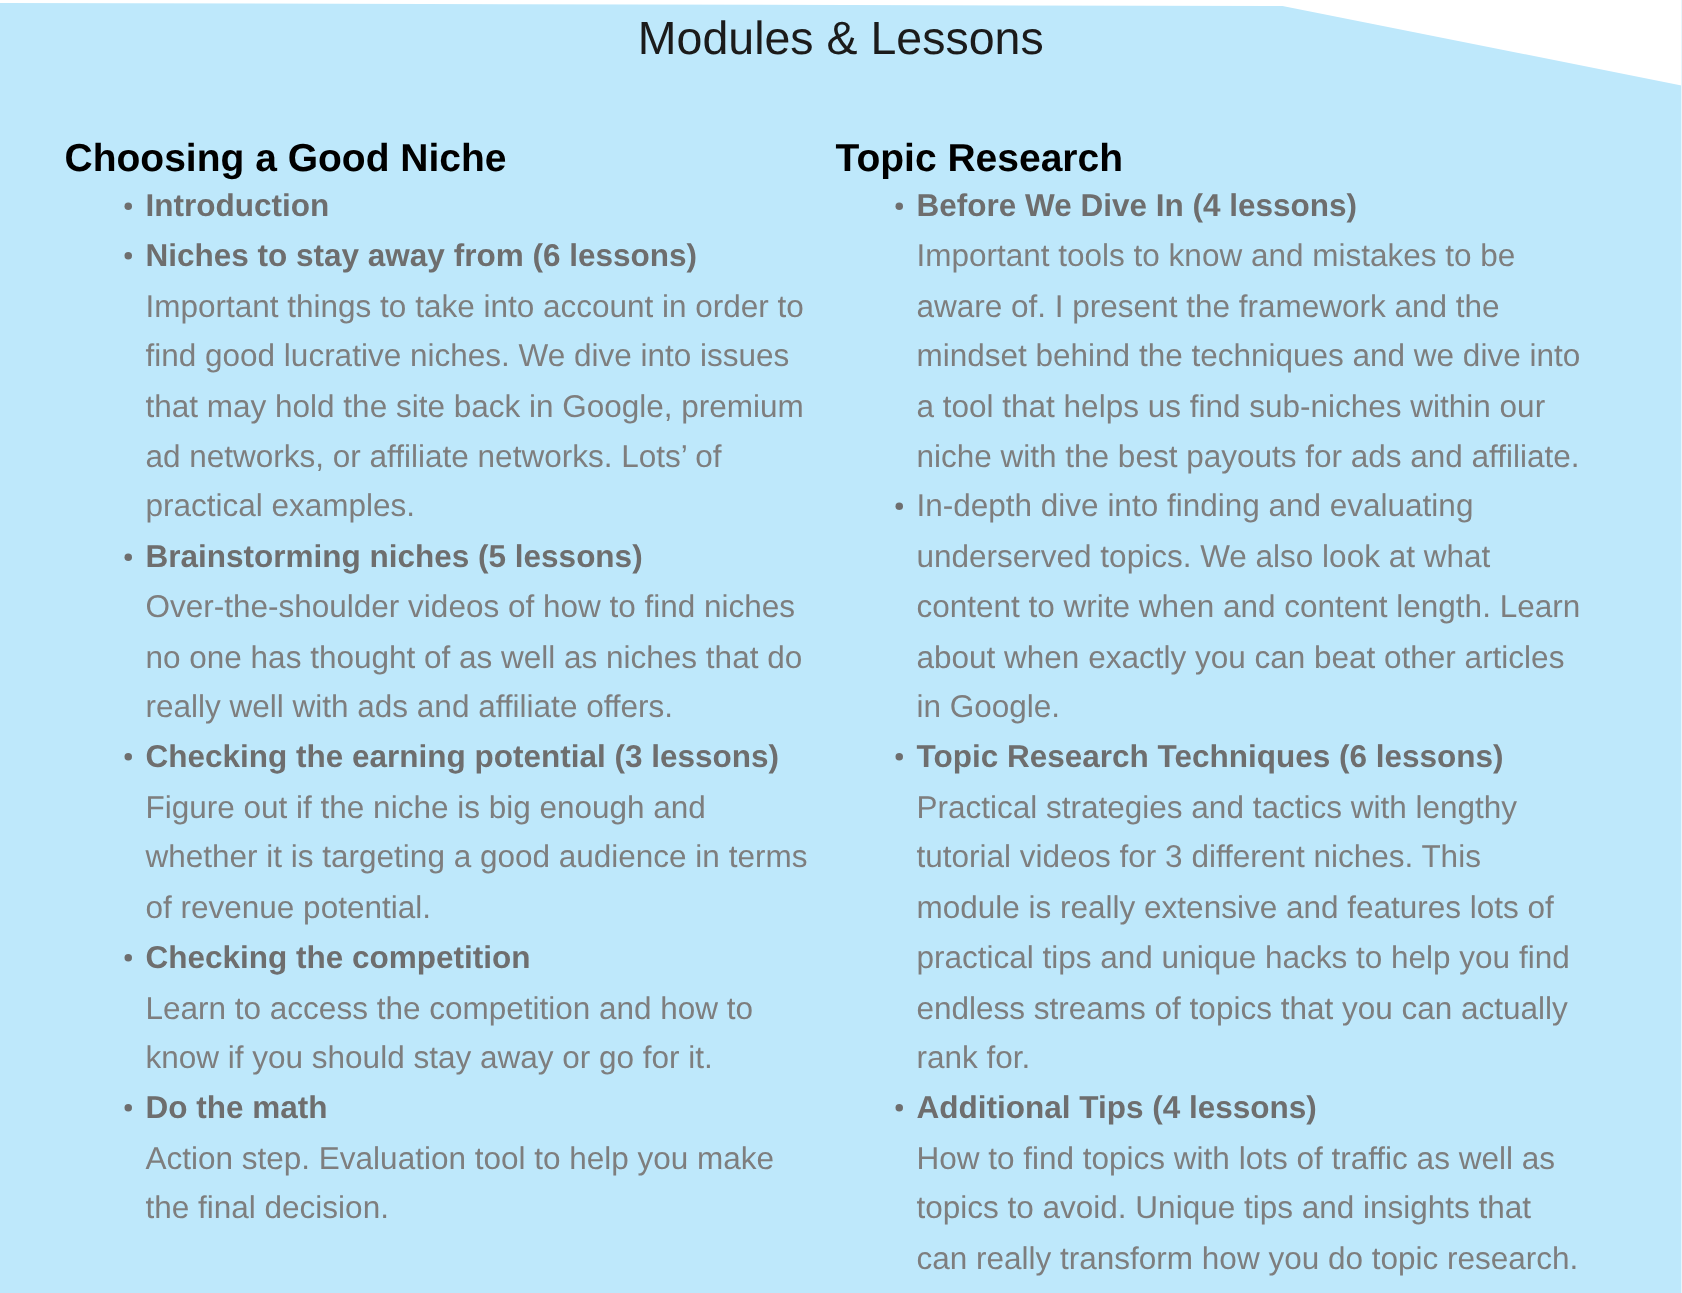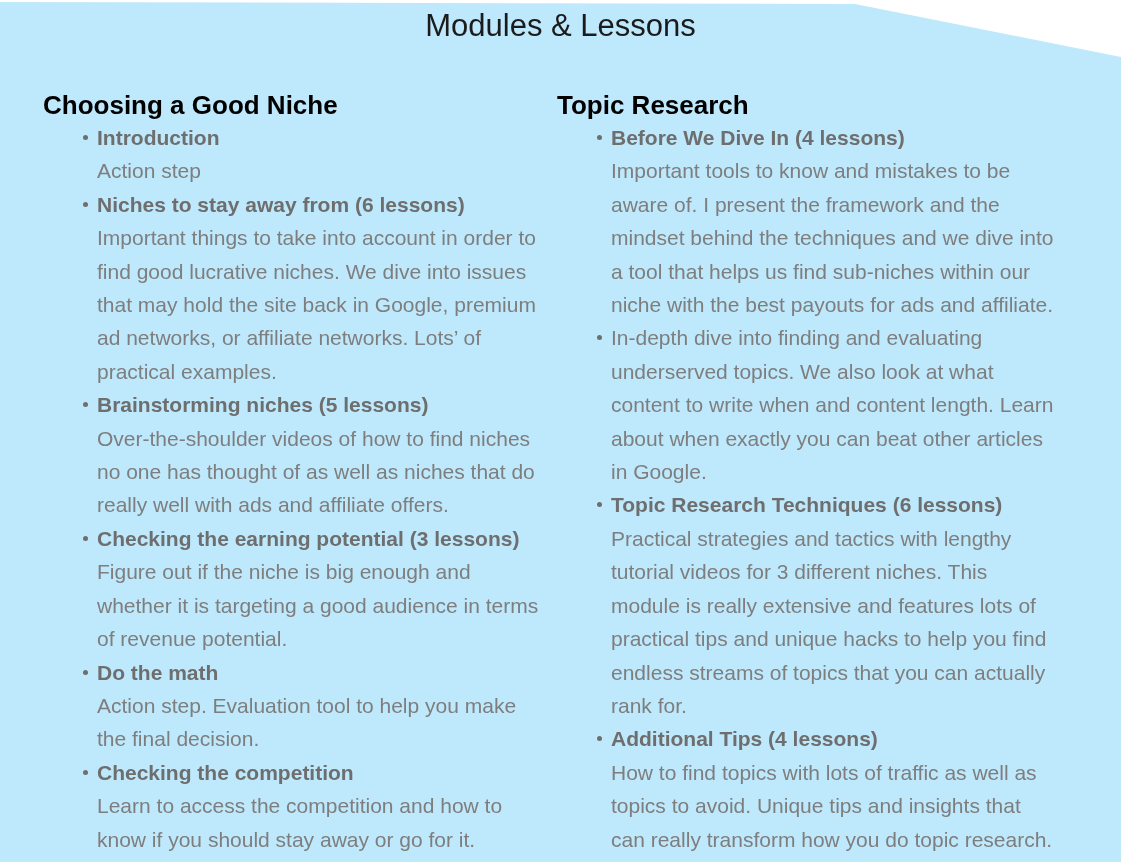--- a/index.html
+++ b/index.html
@@ -94,41 +94,40 @@
   <div class="content">
     <h1 class="page-title">Modules &amp; Lessons</h1>
 
     <div class="columns">
 
       <section class="col">
         <h2 class="col-heading">Choosing a Good Niche</h2>
         <ul class="lesson-list">
           <li class="lesson-item">
             <div class="item-title">Introduction</div>
-            <div class="item-desc">Action step</div>
           </li>
           <li class="lesson-item">
             <div class="item-title">Niches to stay away from (6 lessons)</div>
             <div class="item-desc">Important things to take into account in order to find good lucrative niches. We dive into issues that may hold the site back in Google, premium ad networks, or affiliate networks. Lots’ of practical examples.</div>
           </li>
           <li class="lesson-item">
             <div class="item-title">Brainstorming niches (5 lessons)</div>
             <div class="item-desc">Over-the-shoulder videos of how to find niches no one has thought of as well as niches that do really well with ads and affiliate offers.</div>
           </li>
           <li class="lesson-item">
             <div class="item-title">Checking the earning potential (3 lessons)</div>
             <div class="item-desc">Figure out if the niche is big enough and whether it is targeting a good audience in terms of revenue potential.</div>
           </li>
           <li class="lesson-item">
+            <div class="item-title">Checking the competition</div>
+            <div class="item-desc">Learn to access the competition and how to know if you should stay away or go for it.</div>
+          </li>
+          <li class="lesson-item">
             <div class="item-title">Do the math</div>
             <div class="item-desc">Action step. Evaluation tool to help you make the final decision.</div>
-          </li>
-          <li class="lesson-item">
-            <div class="item-title">Checking the competition</div>
-            <div class="item-desc">Learn to access the competition and how to know if you should stay away or go for it.</div>
           </li>
         </ul>
       </section>
 
       <section class="col">
         <h2 class="col-heading">Topic Research</h2>
         <ul class="lesson-list">
           <li class="lesson-item">
             <div class="item-title">Before We Dive In (4 lessons)</div>
             <div class="item-desc">Important tools to know and mistakes to be aware of. I present the framework and the mindset behind the techniques and we dive into a tool that helps us find sub-niches within our niche with the best payouts for ads and affiliate.</div>

